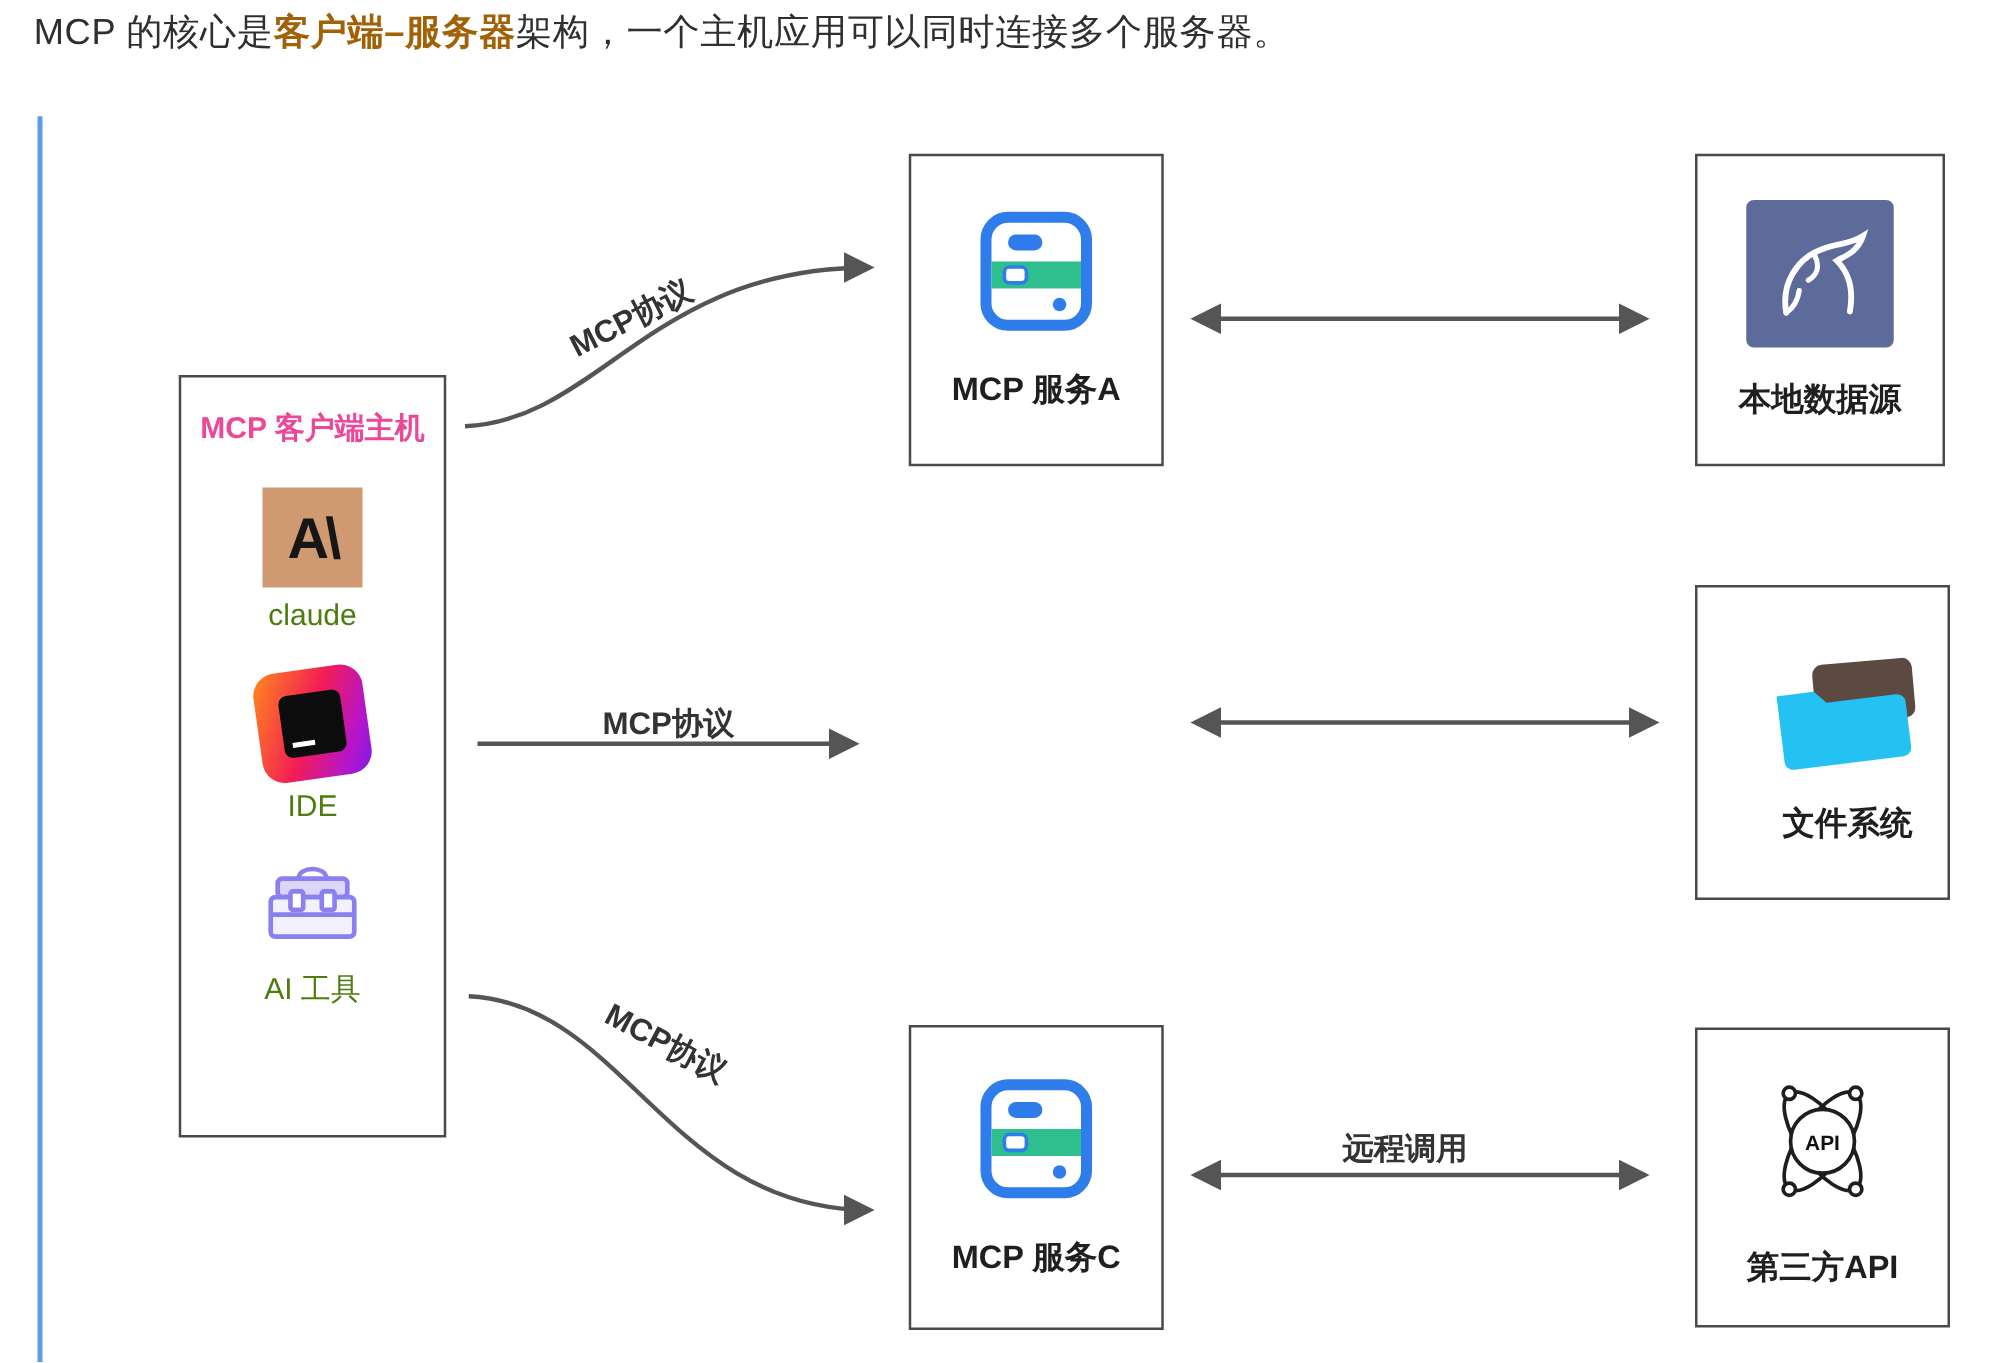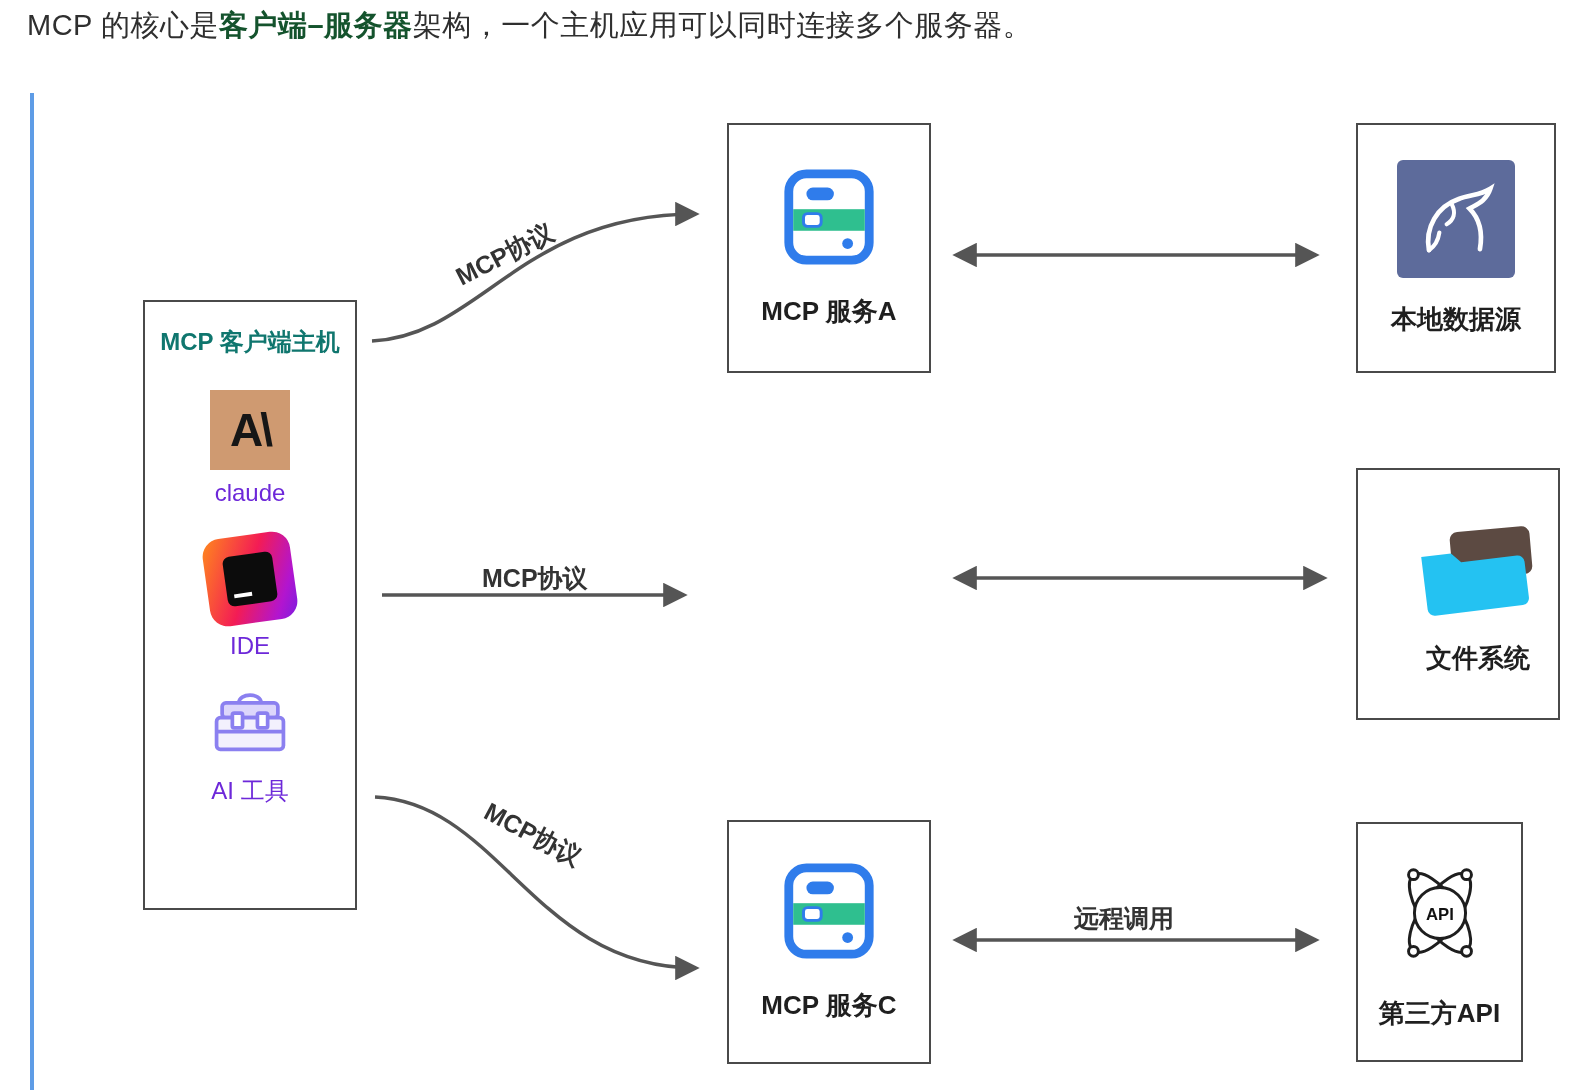--- a/index.html
+++ b/index.html
@@ -1,45 +1,45 @@
 <!DOCTYPE html>
 <html><head>
 <meta charset="utf-8">
 <style>
   html,body{margin:0;padding:0;background:#fff;}
   body{font-family:"Liberation Sans","DejaVu Sans",sans-serif;}
   .canvas{position:relative;width:1592px;height:1090px;background:#fff;overflow:hidden;}
 
   .intro{position:absolute;left:27px;top:6px;font-size:29px;color:#2f2f2f;letter-spacing:.5px;}
-  .intro b{font-weight:700;color:#14532d;}
+  .intro b{font-weight:700;color:#a16207;}
 
   .quote-bar{position:absolute;left:30px;top:93px;width:4px;height:997px;background:#5e9ce6;}
 
   .box{position:absolute;background:#fff;border:2px solid #4a4a4a;box-sizing:border-box;z-index:1;}
   .node{display:flex;flex-direction:column;align-items:center;justify-content:center;gap:24px;}
   .node-label{font-size:26px;font-weight:700;color:#1f1f1f;white-space:nowrap;text-align:right;}
 
   .host-box{left:143px;top:300px;width:214px;height:610px;padding-top:24px;display:flex;flex-direction:column;align-items:center;}
-  .host-title{font-size:24px;font-weight:700;color:#0f766e;margin-bottom:32px;white-space:nowrap;}
-  .app-label{font-size:24px;color:#6d28d9;margin-top:9px;}
+  .host-title{font-size:24px;font-weight:700;color:#ec4899;margin-bottom:32px;white-space:nowrap;}
+  .app-label{font-size:24px;color:#4d7c0f;margin-top:9px;}
 
   .claude-icon{width:80px;height:80px;background:#cf9a71;display:flex;align-items:center;justify-content:center;
     font-size:46px;font-weight:800;color:#161616;letter-spacing:-3px;}
   .ide-icon{width:88px;height:88px;border-radius:18px;margin-top:28px;position:relative;transform:rotate(-8deg);
     background:linear-gradient(115deg,#ff8a1c 0%,#f31c55 48%,#b215cf 82%,#7a1ee0 100%);}
   .ide-inner{position:absolute;left:50%;top:50%;width:50px;height:50px;margin:-25px 0 0 -25px;background:#0c0c0c;border-radius:7px;}
   .ide-dash{position:absolute;left:7px;bottom:8px;width:18px;height:4px;background:#fff;}
   .toolbox-icon{margin-top:28px;}
 
   .server-a{left:727px;top:123px;width:204px;height:250px;}
   .server-b{left:727px;top:470px;width:204px;height:250px;}
   .server-c{left:727px;top:820px;width:204px;height:244px;}
   .res-a{left:1356px;top:123px;width:200px;height:250px;}
   .res-b{left:1356px;top:468px;width:204px;height:252px;padding-left:40px;}
-  .res-c{left:1356px;top:822px;width:167px;height:240px;}
+  .res-c{left:1356px;top:822px;width:204px;height:240px;}
 
   .mysql-tile{width:118px;height:118px;background:#5d6b9b;border-radius:6px;display:flex;align-items:center;justify-content:center;}
 
   .edges{position:absolute;left:0;top:0;width:1592px;height:1090px;z-index:5;pointer-events:none;}
   .edge-label{position:absolute;font-size:25px;font-weight:700;color:#333;white-space:nowrap;z-index:6;}
   .rot-up{transform:rotate(-27deg);}
   .rot-down{transform:rotate(28deg);}
 </style>
 </head>
 <body>

